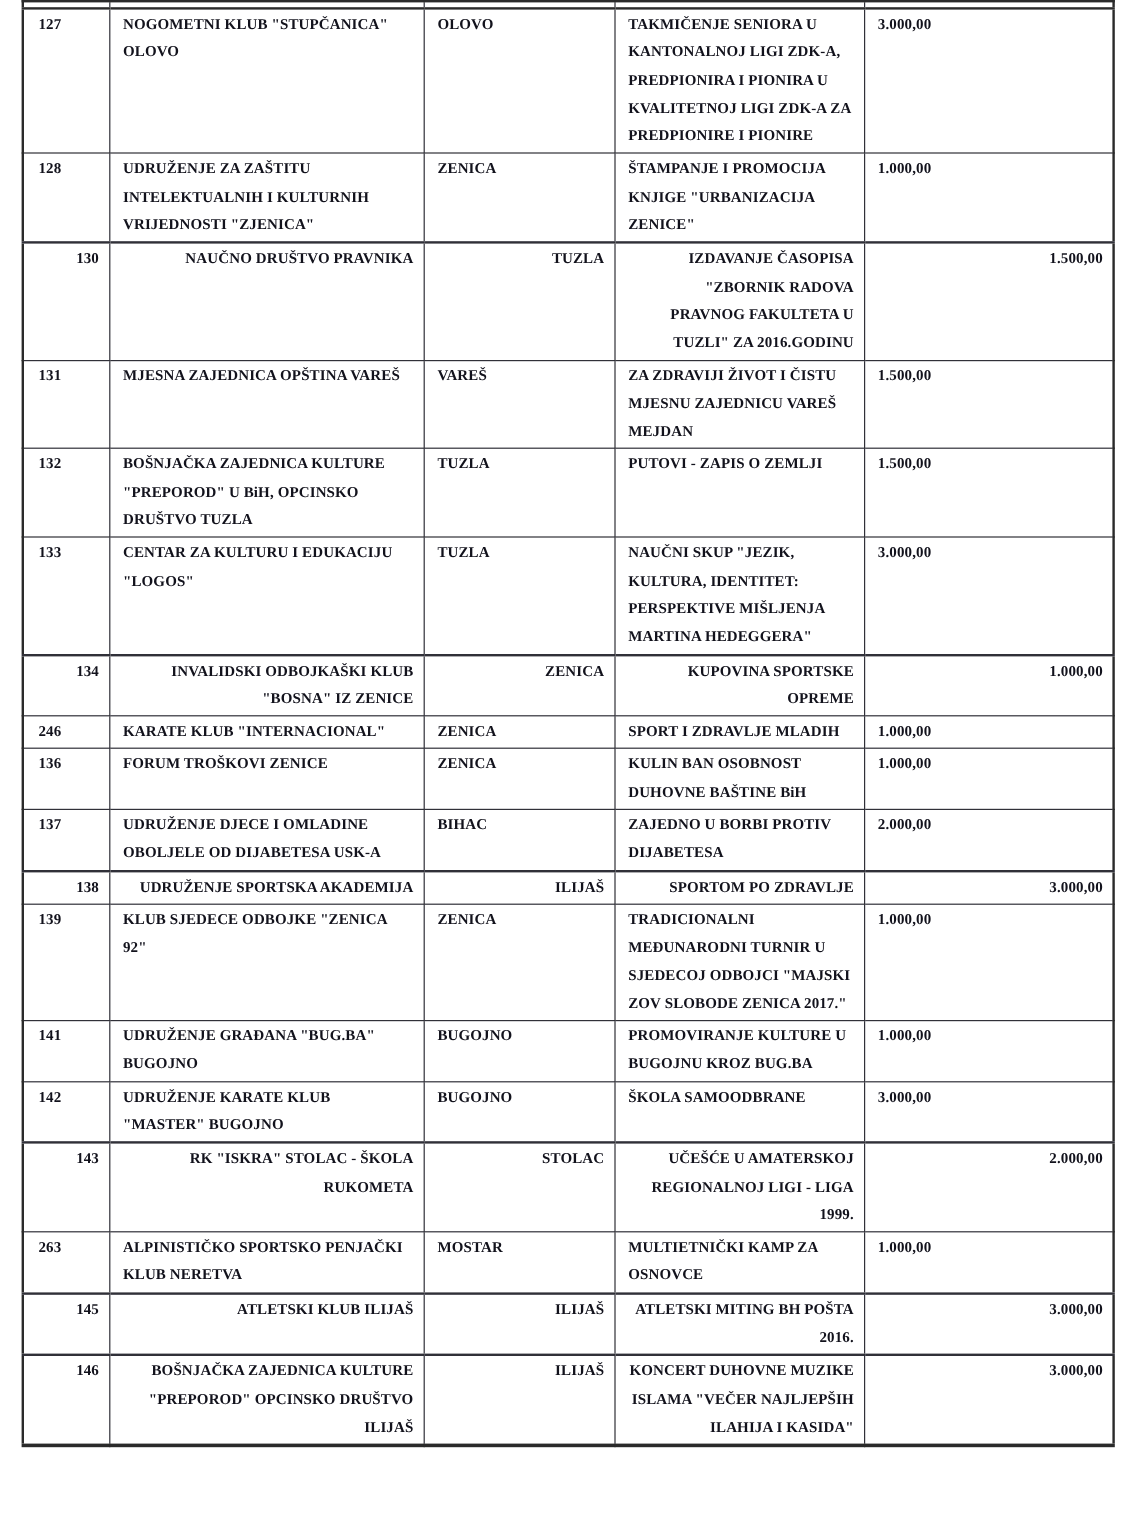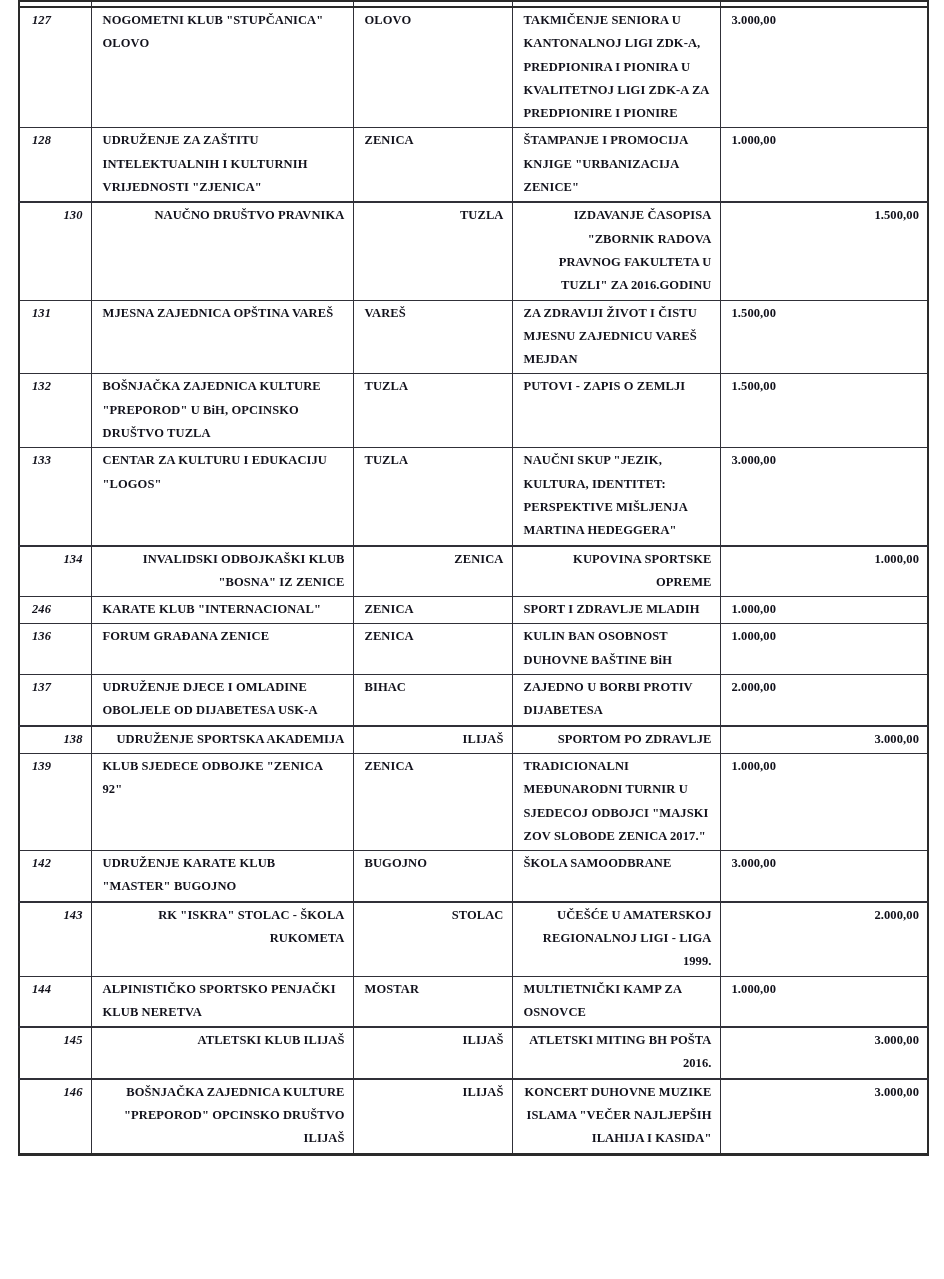--- a/index.html
+++ b/index.html
@@ -35,21 +35,21 @@
     letter-spacing: 0.1px;
     color: #12121c;
     word-wrap: break-word;
     overflow: hidden;
   }
   table.grants col.c-num     { width: 72px;  }
   table.grants col.c-org     { width: 262px; }
   table.grants col.c-city    { width: 159px; }
   table.grants col.c-project { width: 208px; }
   table.grants col.c-amount  { width: 208px; }
-  table.grants td.cell-num { padding-left: 12px; font-style: italic; }
+  table.grants td.cell-num { padding-left: 12px; }
   tr.thick-top td { border-top-width: 2px; text-align: right; }
   tr.cut-row td {
     height: 4px;
     padding: 0;
     border-top: none;
     border-bottom: 2px solid #2a2a2a;
   }
 </style>
 </head>
 <body>
@@ -122,21 +122,21 @@
   </tr>
         <tr class="row">
     <td class="cell-num">246</td>
     <td class="cell-org">KARATE KLUB "INTERNACIONAL"</td>
     <td class="cell-city">ZENICA</td>
     <td class="cell-project">SPORT I ZDRAVLJE MLADIH</td>
     <td class="cell-amount">1.000,00</td>
   </tr>
         <tr class="row">
     <td class="cell-num">136</td>
-    <td class="cell-org">FORUM GRAĐANA ZENICE</td>
+    <td class="cell-org">FORUM TROŠKOVI ZENICE</td>
     <td class="cell-city">ZENICA</td>
     <td class="cell-project">KULIN BAN OSOBNOST DUHOVNE BAŠTINE BiH</td>
     <td class="cell-amount">1.000,00</td>
   </tr>
         <tr class="row">
     <td class="cell-num">137</td>
     <td class="cell-org">UDRUŽENJE DJECE I OMLADINE OBOLJELE OD DIJABETESA USK-A</td>
     <td class="cell-city">BIHAC</td>
     <td class="cell-project">ZAJEDNO U BORBI PROTIV DIJABETESA</td>
     <td class="cell-amount">2.000,00</td>
@@ -149,35 +149,42 @@
     <td class="cell-amount">3.000,00</td>
   </tr>
         <tr class="row">
     <td class="cell-num">139</td>
     <td class="cell-org">KLUB SJEDECE ODBOJKE "ZENICA 92"</td>
     <td class="cell-city">ZENICA</td>
     <td class="cell-project">TRADICIONALNI MEĐUNARODNI TURNIR U SJEDECOJ ODBOJCI "MAJSKI ZOV SLOBODE ZENICA 2017."</td>
     <td class="cell-amount">1.000,00</td>
   </tr>
         <tr class="row">
+    <td class="cell-num">141</td>
+    <td class="cell-org">UDRUŽENJE GRAĐANA "BUG.BA" BUGOJNO</td>
+    <td class="cell-city">BUGOJNO</td>
+    <td class="cell-project">PROMOVIRANJE KULTURE U BUGOJNU KROZ BUG.BA</td>
+    <td class="cell-amount">1.000,00</td>
+  </tr>
+        <tr class="row">
     <td class="cell-num">142</td>
     <td class="cell-org">UDRUŽENJE KARATE KLUB "MASTER" BUGOJNO</td>
     <td class="cell-city">BUGOJNO</td>
     <td class="cell-project">ŠKOLA SAMOODBRANE</td>
     <td class="cell-amount">3.000,00</td>
   </tr>
         <tr class="row thick-top">
     <td class="cell-num">143</td>
     <td class="cell-org">RK "ISKRA" STOLAC - ŠKOLA RUKOMETA</td>
     <td class="cell-city">STOLAC</td>
     <td class="cell-project">UČEŠĆE U AMATERSKOJ REGIONALNOJ LIGI - LIGA 1999.</td>
     <td class="cell-amount">2.000,00</td>
   </tr>
         <tr class="row">
-    <td class="cell-num">144</td>
+    <td class="cell-num">263</td>
     <td class="cell-org">ALPINISTIČKO SPORTSKO PENJAČKI KLUB NERETVA</td>
     <td class="cell-city">MOSTAR</td>
     <td class="cell-project">MULTIETNIČKI KAMP ZA OSNOVCE</td>
     <td class="cell-amount">1.000,00</td>
   </tr>
         <tr class="row thick-top">
     <td class="cell-num">145</td>
     <td class="cell-org">ATLETSKI KLUB ILIJAŠ</td>
     <td class="cell-city">ILIJAŠ</td>
     <td class="cell-project">ATLETSKI MITING BH POŠTA 2016.</td>

